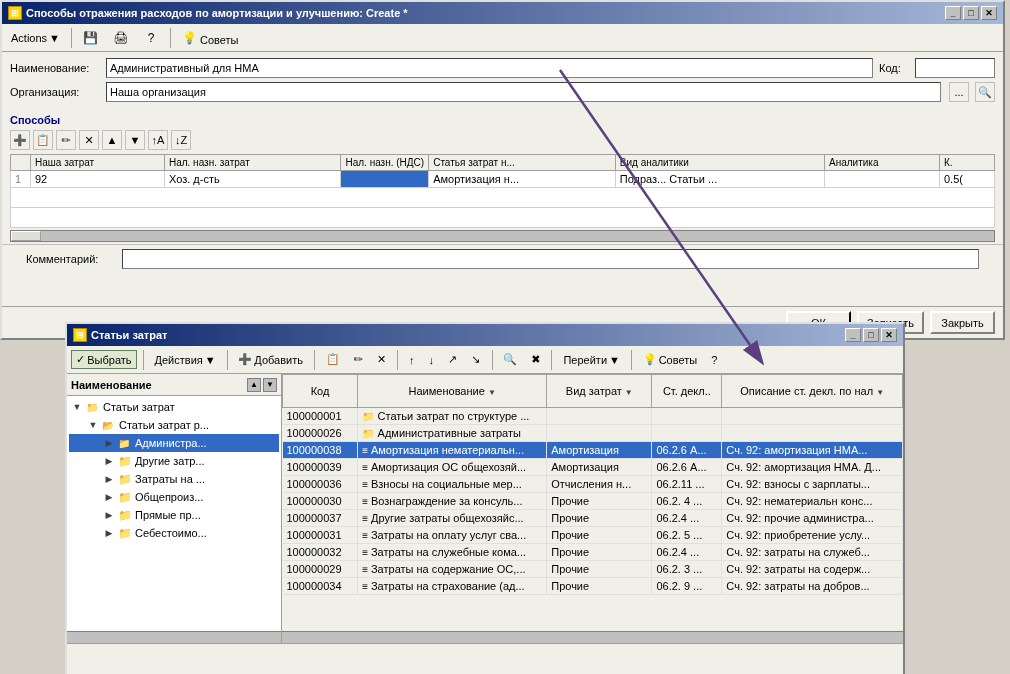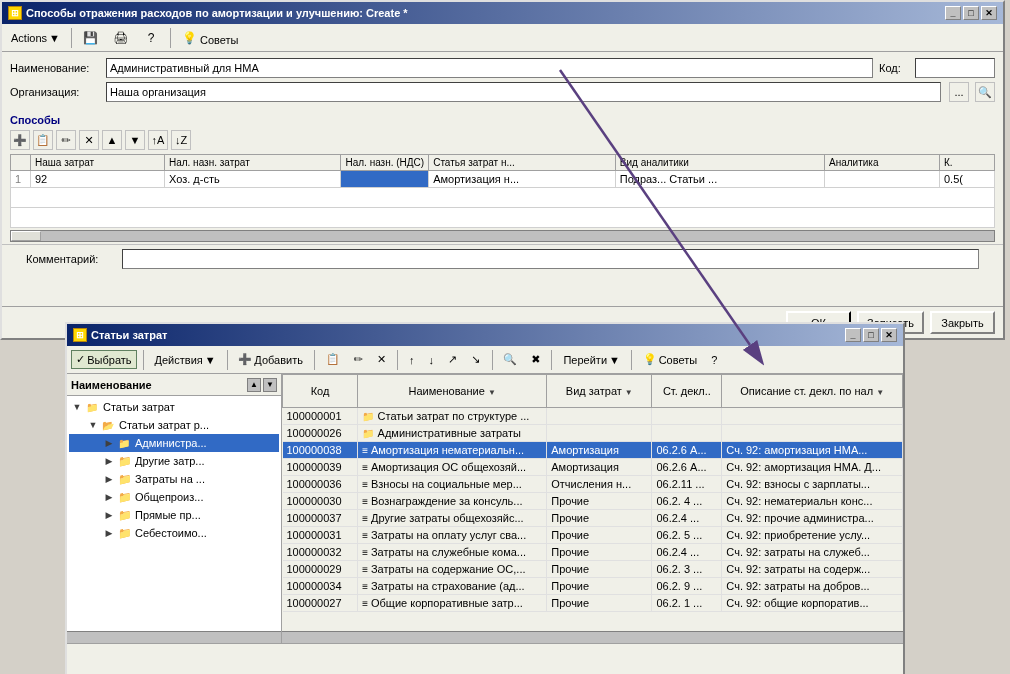--- a/index.html
+++ b/index.html
@@ -717,29 +717,20 @@
   </tr>
               <tr>
     <td>100000034</td>
     <td style="max-width:160px;overflow:hidden;">
       <span style="margin-right:3px;font-size:10px;">≡</span>Затраты на страхование (ад...
     </td>
     <td>Прочие</td>
     <td style="max-width:70px;">06.2. 9 ...</td>
     <td style="max-width:150px;overflow:hidden;">Сч. 92: затраты на добров...</td>
   </tr>
-              <tr>
-    <td>100000027</td>
-    <td style="max-width:160px;overflow:hidden;">
-      <span style="margin-right:3px;font-size:10px;">≡</span>Общие корпоративные затр...
-    </td>
-    <td>Прочие</td>
-    <td style="max-width:70px;">06.2. 1 ...</td>
-    <td style="max-width:150px;overflow:hidden;">Сч. 92: общие корпоратив...</td>
-  </tr>
             </tbody>
         </table>
       </div>
       <div class="list-scrollbar-h"></div>
     </div>
   </div>
 
   <div class="sub-statusbar"></div>
 </div>
 

